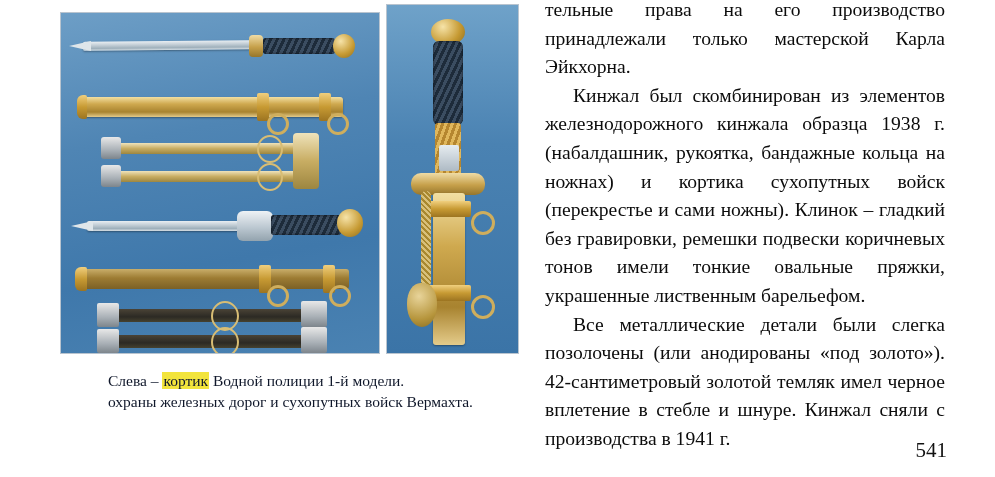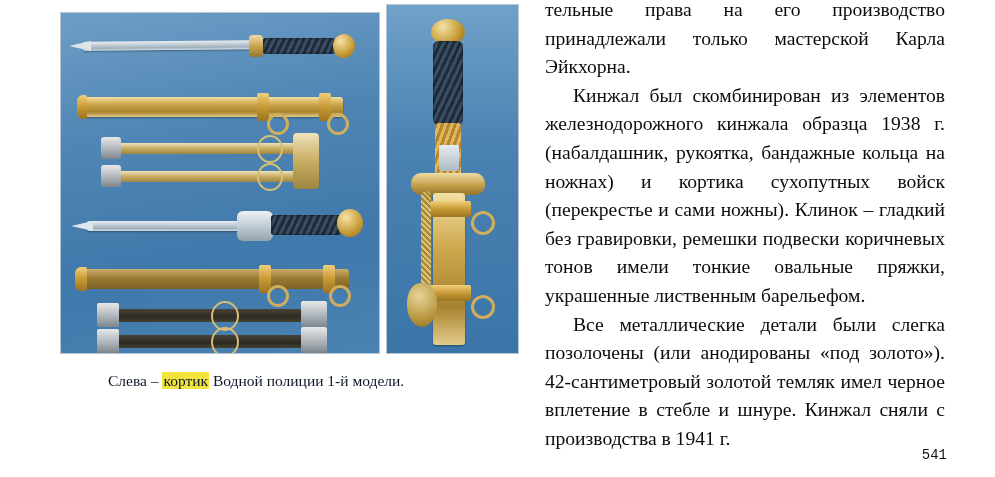--- a/index.html
+++ b/index.html
@@ -161,22 +161,22 @@
     color: #0c0c0c;
     text-align: justify;
     text-justify: inter-word;
   }
   .textcol p { margin: 0; }
   .textcol p.indent { text-indent: 28px; }
   .pagenum {
     position: absolute;
     right: 48px;
     bottom: 14px;
-    font-family: Liberation Mono, monospace;
-    font-size: 14px;
+    font-family: Liberation Serif, serif;
+    font-size: 21px;
     color: #111;
   }
 </style>
 </head>
 <body>
 
 <div id="page">
 
   <div class="figure">
     <div class="plates">
@@ -241,20 +241,21 @@
         <div class="obj ring" style="left:84px; top:290px; width:18px; height:18px;"></div>
         <div class="obj knot-cord" style="left:34px; top:186px; width:10px; height:96px; border-radius:5px;"></div>
         <div class="obj knot-ball" style="left:20px; top:278px; width:30px; height:44px;"></div>
       </div>
     </div>
 
     <div class="caption">
       <div>
         <span>Слева – </span><span class="hl">кортик</span><span> Водной полиции 1-й модели.</span>
       </div>
+      <div>охраны железных дорог и сухопутных войск Вермахта.</div>
     </div>
   </div>
 
   <div class="textcol">
     <p>тельные права на его производство принадлежали только мастерской Карла Эйкхорна.</p>
     <p class="indent">Кинжал был скомбинирован из элементов железнодорожного кинжала образца 1938 г. (набалдашник, рукоятка, бандажные кольца на ножнах) и кортика сухопутных войск (перекрестье и сами ножны). Клинок – гладкий без гравировки, ремешки подвески коричневых тонов имели тонкие овальные пряжки, украшенные лиственным барельефом.</p>
     <p class="indent">Все металлические детали были слегка позолочены (или анодированы «под золото»). 42-сантиметровый золотой темляк имел черное вплетение в стебле и шнуре. Кинжал сняли с производства в 1941 г.</p>
   </div>
 
   <div class="pagenum">541</div>

